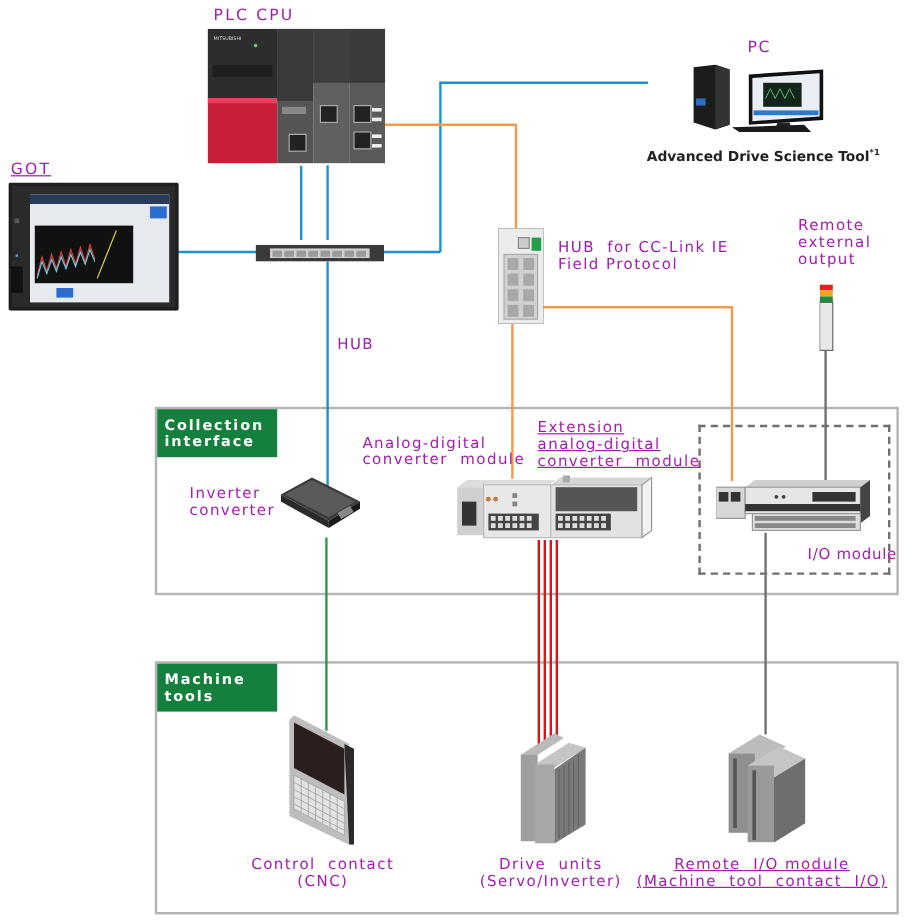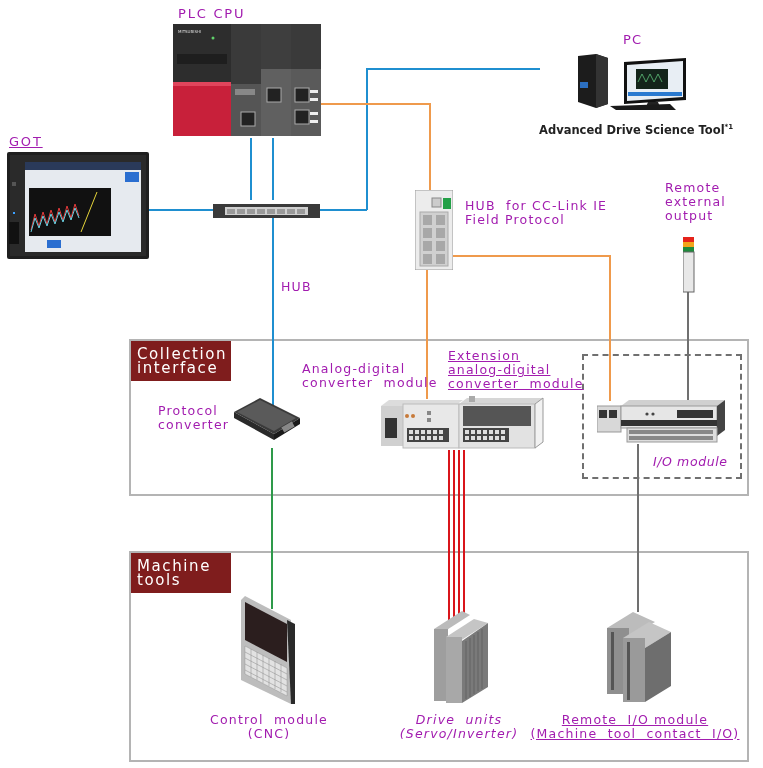--- a/index.html
+++ b/index.html
@@ -2,21 +2,21 @@
 <html><head>
 <meta charset="utf-8">
 <style>
   html, body { margin:0; padding:0; background:#ffffff; }
   body { width:763px; height:768px; position:relative; overflow:hidden; font-family:"DejaVu Sans", sans-serif; color:#222; }
   .abs { position:absolute; }
   .lbl { position:absolute; font-size:12.5px; letter-spacing:1.2px; line-height:14px; color:#a21caf; white-space:pre; }
   .lbl.c { text-align:center; }
   svg.wires { position:absolute; left:0; top:0; }
   .section { position:absolute; border:2px solid #b4b4b4; box-sizing:border-box; }
-  .section-tag { position:absolute; left:0; top:0; background:#7f1d1d; color:#fff; font-weight:normal; font-size:15px; letter-spacing:1.6px; line-height:14px; padding:6px 10px 4px 6px; white-space:pre; }
+  .section-tag { position:absolute; left:0; top:0; background:#15803d; color:#fff; font-weight:bold; font-size:12px; letter-spacing:1.6px; line-height:14px; padding:6px 10px 4px 6px; white-space:pre; }
   .dashed { position:absolute; border:2px dashed #707070; box-sizing:border-box; }
   .bold-lbl { position:absolute; font-weight:bold; font-size:11.5px; white-space:nowrap; }
   .bold-lbl sup { font-size:7px; }
 </style>
 </head>
 <body>
 
 <div class="section" style="left:129px;top:339px;width:620px;height:157px;">
   <div class="section-tag" style="width:84px;height:30px;">Collection
 interface</div>
@@ -150,21 +150,21 @@
 <div class="lbl" style="left:665px;top:181px;">Remote
 external
 output</div>
 <svg class="abs" style="left:683px;top:237px;" width="12" height="56">
   <rect x="0" y="0" width="11" height="5" fill="#e5231b"></rect>
   <rect x="0" y="5" width="11" height="5" fill="#f2a51c"></rect>
   <rect x="0" y="10" width="11" height="5" fill="#1f8a3c"></rect>
   <rect x="0" y="15" width="11" height="40" fill="#e8e8e8" stroke="#666"></rect>
 </svg>
 
-<div class="lbl" style="left:158px;top:404px;">Protocol
+<div class="lbl" style="left:158px;top:404px;">Inverter
 converter</div>
 <svg class="abs" style="left:234px;top:396px;" width="68" height="44">
   <polygon points="0,16 26,2 66,22 40,38" fill="#3a3a3a"></polygon>
   <polygon points="0,16 40,38 40,44 0,22" fill="#2a2a2a"></polygon>
   <polygon points="40,38 66,22 66,28 40,44" fill="#1a1a1a"></polygon>
   <polygon points="3,16 26,4 62,22 40,35" fill="#5a5a5a"></polygon>
   <rect x="48" y="28" width="12" height="6" fill="#888" transform="rotate(-30 54 31)"></rect>
 </svg>
 
 <div class="lbl" style="left:302px;top:362px;">Analog-digital
@@ -230,21 +230,21 @@
   <circle cx="50" cy="14" r="1.6" fill="#444"></circle>
     <circle cx="56" cy="14" r="1.6" fill="#444"></circle>
   <rect x="80" y="10" width="36" height="8" fill="#333"></rect>
   <rect x="24" y="20" width="96" height="6" fill="#333"></rect>
   <rect x="30" y="28" width="90" height="14" fill="#ddd" stroke="#999"></rect>
   <g fill="#888">
       <rect x="32" y="30" width="84" height="4"></rect>
       <rect x="32" y="36" width="84" height="4"></rect>
     </g>
 </svg>
-<div class="lbl" style="left:653px;top:455px;letter-spacing:0.6px;font-style:italic;">I/O module</div>
+<div class="lbl" style="left:673px;top:455px;letter-spacing:0.6px;">I/O module</div>
 
 <svg class="abs" style="left:241px;top:596px;" width="54" height="108">
   <polygon points="0,4 4,0 50,24 50,108 0,84" fill="#bdbdbd"></polygon>
   <polygon points="4,6 46,28 46,66 4,44" fill="#2b1e1e"></polygon>
   <polygon points="46,24 54,28 54,108 50,108" fill="#2a2a2a"></polygon>
   <g fill="#e2e2e2" stroke="#777" stroke-width="0.3">
     <polygon points="4,50 46,72 46,100 4,78"></polygon>
   </g>
   <g stroke="#888" stroke-width="0.5">
     <line x1="4" y1="56" x2="46" y2="78"></line>
@@ -252,38 +252,38 @@
       <line x1="4" y1="68" x2="46" y2="90"></line>
       <line x1="4" y1="74" x2="46" y2="96"></line>
     <line x1="10" y1="53" x2="10" y2="81"></line>
       <line x1="16" y1="56" x2="16" y2="84"></line>
       <line x1="22" y1="59" x2="22" y2="87"></line>
       <line x1="28" y1="62" x2="28" y2="90"></line>
       <line x1="34" y1="65" x2="34" y2="93"></line>
       <line x1="40" y1="68" x2="40" y2="96"></line>
   </g>
 </svg>
-<div class="lbl c" style="left:204px;top:713px;width:130px;">Control  module
+<div class="lbl c" style="left:204px;top:713px;width:130px;">Control  contact
 (CNC)</div>
 
 <svg class="abs" style="left:432px;top:607px;" width="60" height="96">
   <polygon points="2,22 30,4 38,8 10,26" fill="#bbb"></polygon>
   <rect x="2" y="22" width="14" height="72" fill="#9e9e9e"></rect>
   <polygon points="14,30 42,12 56,16 28,34" fill="#c5c5c5"></polygon>
   <rect x="14" y="30" width="16" height="66" fill="#a8a8a8"></rect>
   <polygon points="30,34 56,16 56,80 30,96" fill="#7a7a7a"></polygon>
   <g stroke="#555" stroke-width="0.6">
       <line x1="34" y1="34" x2="34" y2="92"></line>
       <line x1="38" y1="31" x2="38" y2="90"></line>
       <line x1="42" y1="28" x2="42" y2="87"></line>
       <line x1="46" y1="25" x2="46" y2="84"></line>
       <line x1="50" y1="22" x2="50" y2="82"></line>
     </g>
 </svg>
-<div class="lbl c" style="left:384px;top:713px;width:150px;font-style:italic;">Drive  units
+<div class="lbl c" style="left:384px;top:713px;width:150px;">Drive  units
 (Servo/Inverter)</div>
 
 <svg class="abs" style="left:607px;top:608px;" width="66" height="94">
   <polygon points="0,20 26,4 48,14 22,30" fill="#bcbcbc"></polygon>
   <rect x="0" y="20" width="22" height="66" fill="#8f8f8f"></rect>
   <polygon points="16,30 42,14 64,24 38,40" fill="#c5c5c5"></polygon>
   <rect x="16" y="30" width="22" height="64" fill="#9a9a9a"></rect>
   <polygon points="38,40 64,24 64,78 38,94" fill="#6e6e6e"></polygon>
   <rect x="4" y="24" width="3" height="58" fill="#555"></rect>
   <rect x="20" y="34" width="3" height="58" fill="#555"></rect>

